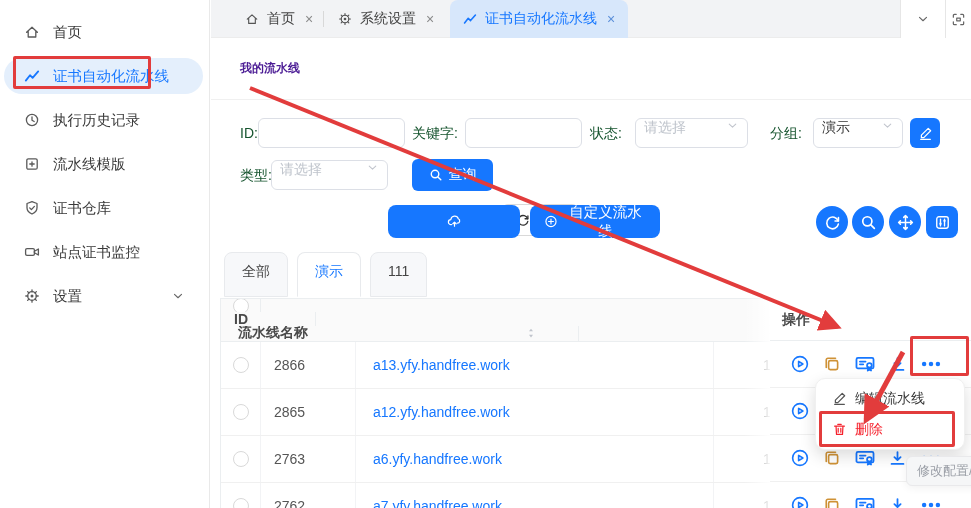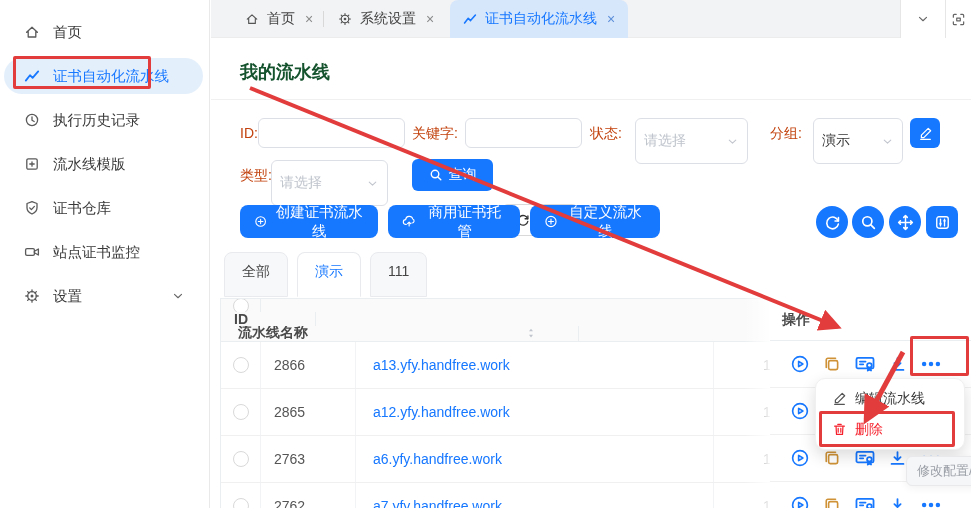--- a/index.html
+++ b/index.html
@@ -21,26 +21,26 @@
   .ttab .ic { color:#555; }
   .ttab.active { background:#d7e7fb; border-radius:8px 8px 0 0; color:#1677ff; }
   .ttab.active .ic { color:#1677ff; }
   .tclose { color:#8a8a8a; font-size:14px; line-height:1; margin-left:2px; cursor:pointer; }
   .ttab.active .tclose { color:#5b8fd9; }
   .tsep { position:absolute; top:11px; width:1px; height:16px; background:#d8d8d8; }
   .corner-cell { position:absolute; top:0; height:38px; background:#fff; border-left:1px solid #e6e6e6; display:flex; align-items:center; justify-content:center; color:#666; cursor:pointer; }
 
   
   #content { position:absolute; left:211px; top:38px; width:760px; height:470px; background:#fff; overflow:hidden; }
-  #page-title { position:absolute; left:29px; top:22px; font-size:18px; font-weight:700; color:#14532d;font-family:Liberation Serif, serif; }
+  #page-title { position:absolute; left:29px; top:22px; font-size:12px; font-weight:700; color:#4c1d95;font-family:Liberation Serif, serif; }
   #title-divider { position:absolute; left:0; top:61px; width:760px; height:1px; background:#f0f0f0; }
 
-  .flabel { position:absolute; top:80px; height:30px; line-height:30px; color:#c2410c; }
+  .flabel { position:absolute; top:80px; height:30px; line-height:30px; color:#14532d; }
   .finput { position:absolute; top:80px; height:30px; border:1px solid #dcdfe6; border-radius:6px; background:#fff; padding:0 8px; font:inherit; outline:none; }
-  .fselect { position:absolute; top:80px; height:46px; border:1px solid #dcdfe6; border-radius:6px; background:#fff; display:flex; align-items:center; padding:0 8px; cursor:pointer; }
+  .fselect { position:absolute; top:80px; height:30px; border:1px solid #dcdfe6; border-radius:6px; background:#fff; display:flex; align-items:flex-start; padding:0 8px; cursor:pointer; }
   .fselect .ph { color:#bfc4cc; }
   .fselect .val { color:#333; }
   .fselect .chev { margin-left:auto; color:#c0c4cc; }
   .row2 { top:122px !important; }
 
   .btn-edit { position:absolute; left:699px; top:80px; width:30px; height:30px; border-radius:6px; background:#1677ff; color:#fff; display:flex; align-items:center; justify-content:center; cursor:pointer; border:none; }
   .btn-primary-sm { position:absolute; top:121px; height:32px; border:none; border-radius:6px; background:#1677ff; color:#fff; font:inherit; display:flex; align-items:center; justify-content:center; gap:6px; cursor:pointer; }
   .btn-plain-sm { position:absolute; top:121px; height:32px; border:1px solid #d9d9d9; border-radius:6px; background:#fff; color:#333; font:inherit; display:flex; align-items:center; justify-content:center; gap:6px; cursor:pointer; }
   .btn-big { position:absolute; top:167px; height:33px; border:none; border-radius:8px; background:#1677ff; color:#fff; font:inherit; font-size:14.5px; display:flex; align-items:center; justify-content:center; gap:7px; padding:0 14px; cursor:pointer; }
   .btn-circle { position:absolute; top:168px; width:32px; height:32px; border-radius:50%; background:#1677ff; color:#fff; border:none; display:flex; align-items:center; justify-content:center; cursor:pointer; }
@@ -319,31 +319,24 @@
       </svg>
     <span>查询</span>
   </button>
   <button class="btn-plain-sm" style="left:291px;width:76px;margin-top:45px;">
     <svg class="ic" width="14" height="14">
         <use href="#i-refresh"></use>
       </svg>
     <span>重置</span>
   </button>
 
-  <button class="btn-big" style="left:29px;width:138px;">
-    <svg class="ic" width="15" height="15">
-        <use href="#i-plus-circle"></use>
-      </svg>
-    <span>创建证书流水线</span>
-  </button>
   <button class="btn-big" style="left:177px;width:132px;">
     <svg class="ic" width="15" height="15">
         <use href="#i-cloud-up"></use>
       </svg>
-    <span>商用证书托管</span>
   </button>
   <button class="btn-big" style="left:319px;width:130px;">
     <svg class="ic" width="15" height="15">
         <use href="#i-plus-circle"></use>
       </svg>
     <span>自定义流水线</span>
   </button>
   <button class="btn-circle" style="left:605px;">
     <svg class="ic" width="17" height="17">
         <use href="#i-refresh"></use>

